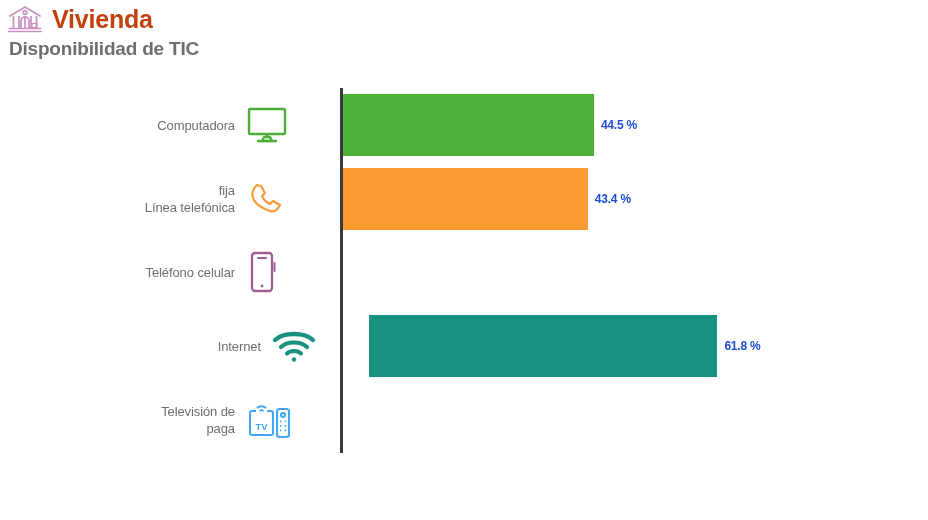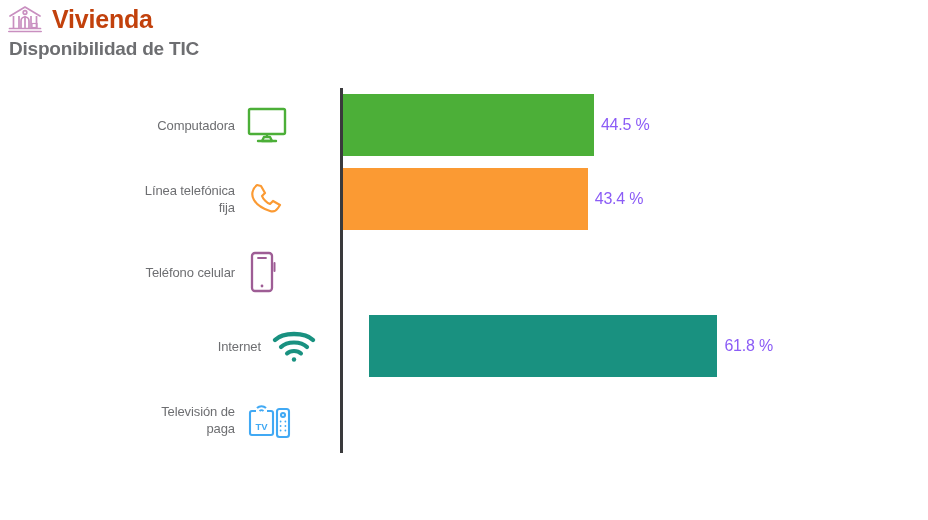--- a/index.html
+++ b/index.html
@@ -104,23 +104,23 @@
     left: 343px;
     height: 62px;
     display: flex;
     align-items: center;
   }
   .bar {
     height: 62px;
     flex: none;
   }
   .bar-value {
-    font-size: 16px;
-    font-weight: normal;
-    color: #8b5cf6;
+    font-size: 12px;
+    font-weight: bold;
+    color: #1d4ed8;
     margin-left: 7px;
     white-space: nowrap;
     letter-spacing: -0.2px;
   }
 </style>
 </head>
 <body>
 
 <div class="header">
   <span>
@@ -155,22 +155,22 @@
       </svg>
     </div>
     <div class="bar-wrap">
       <div class="bar" style="width: 250.9px; background: rgb(76, 175, 56);"></div>
       <div class="bar-value">44.5 %</div>
     </div>
   </div>
 
   <div class="row row-1">
     <div class="cat-label">
+      <div>fija</div>
       <div>Línea telefónica</div>
-      <div>fija</div>
     </div>
     <div class="cat-icon">
       <svg width="42" height="40" viewBox="0 0 42 40" fill="none" stroke="#fb9a33" stroke-width="2.2">
         <path d="M12 6 C7 10 6 16 9 21 C12 26 19 30 25 32 C28 33 31 32 33 29 L35 26 L28 22 L25 25 C22 24 18 20 17 17 L20 14 L16 7 Z" stroke-linejoin="round" stroke-linecap="round"></path>
       </svg>
     </div>
     <div class="bar-wrap">
       <div class="bar" style="width: 244.7px; background: rgb(251, 154, 51);"></div>
       <div class="bar-value">43.4 %</div>
     </div>

